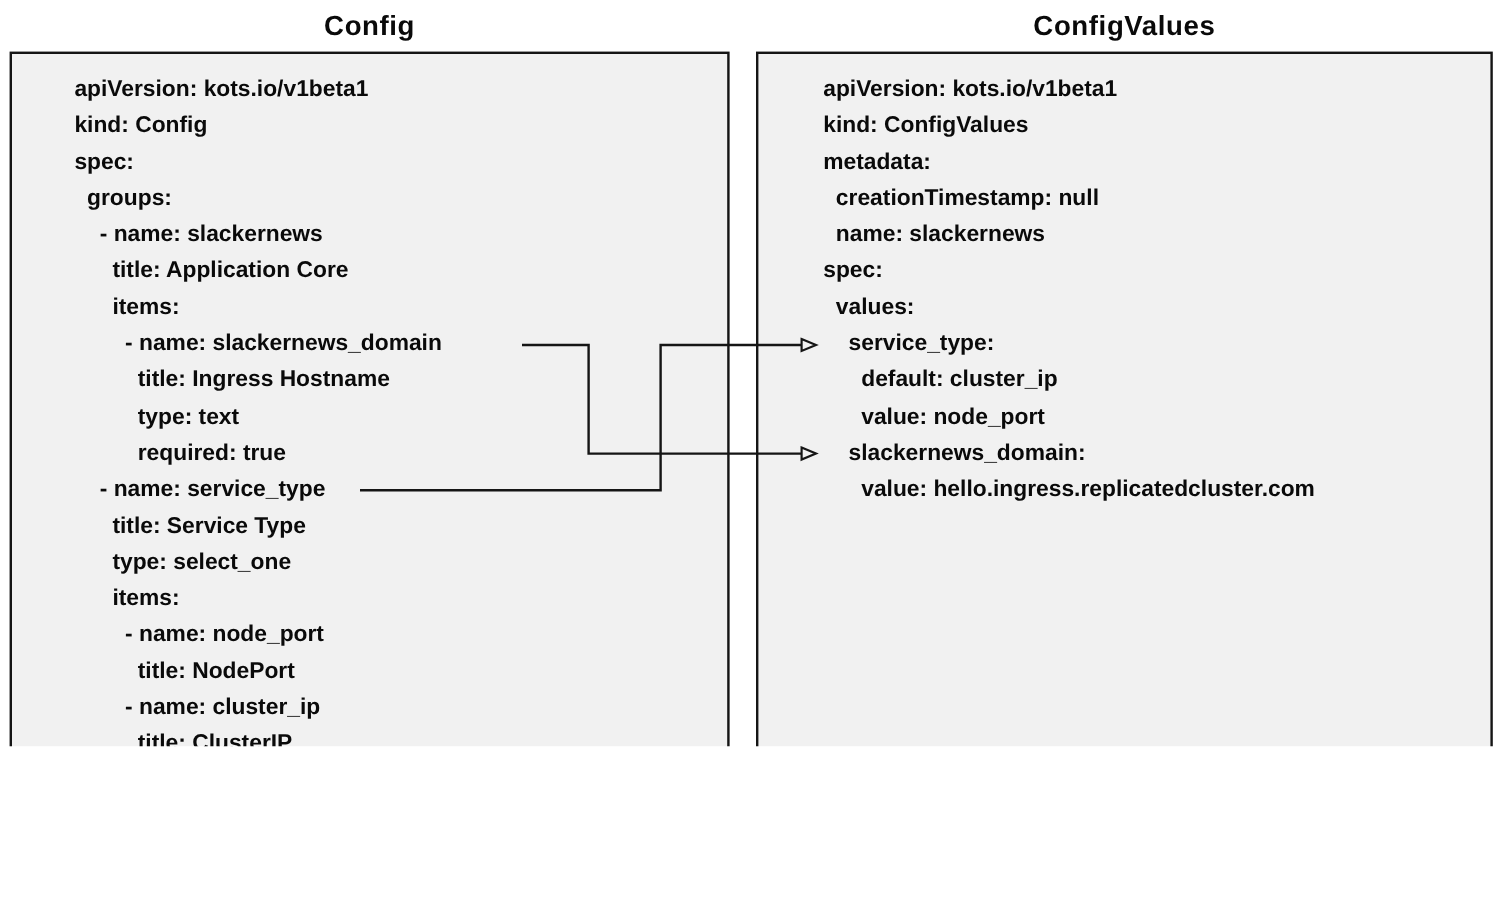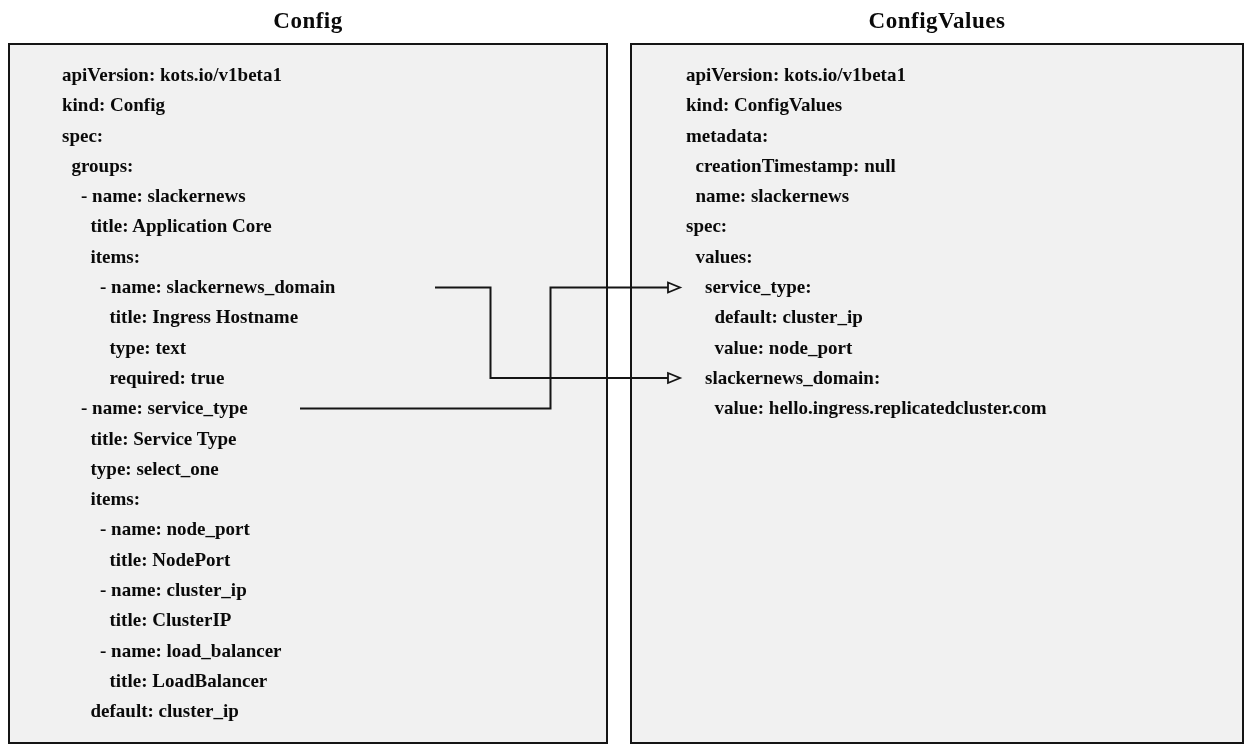--- a/index.html
+++ b/index.html
@@ -3,23 +3,23 @@
 <meta charset="utf-8">
 <style>
   html, body {
     margin: 0;
     padding: 0;
     background: #ffffff;
   }
   .canvas {
     position: relative;
     width: 1258px;
-    height: 756px;
+    height: 622px;
     background: var(--page_bg, #ffffff);
-    font-family: Liberation Serif, serif;
+    font-family: Liberation Sans, sans-serif;
     overflow: hidden;
   }
   .panel-title {
     position: absolute;
     top: 6px;
     height: 30px;
     line-height: 30px;
     text-align: center;
     font-weight: bold;
     font-size: 23px;

